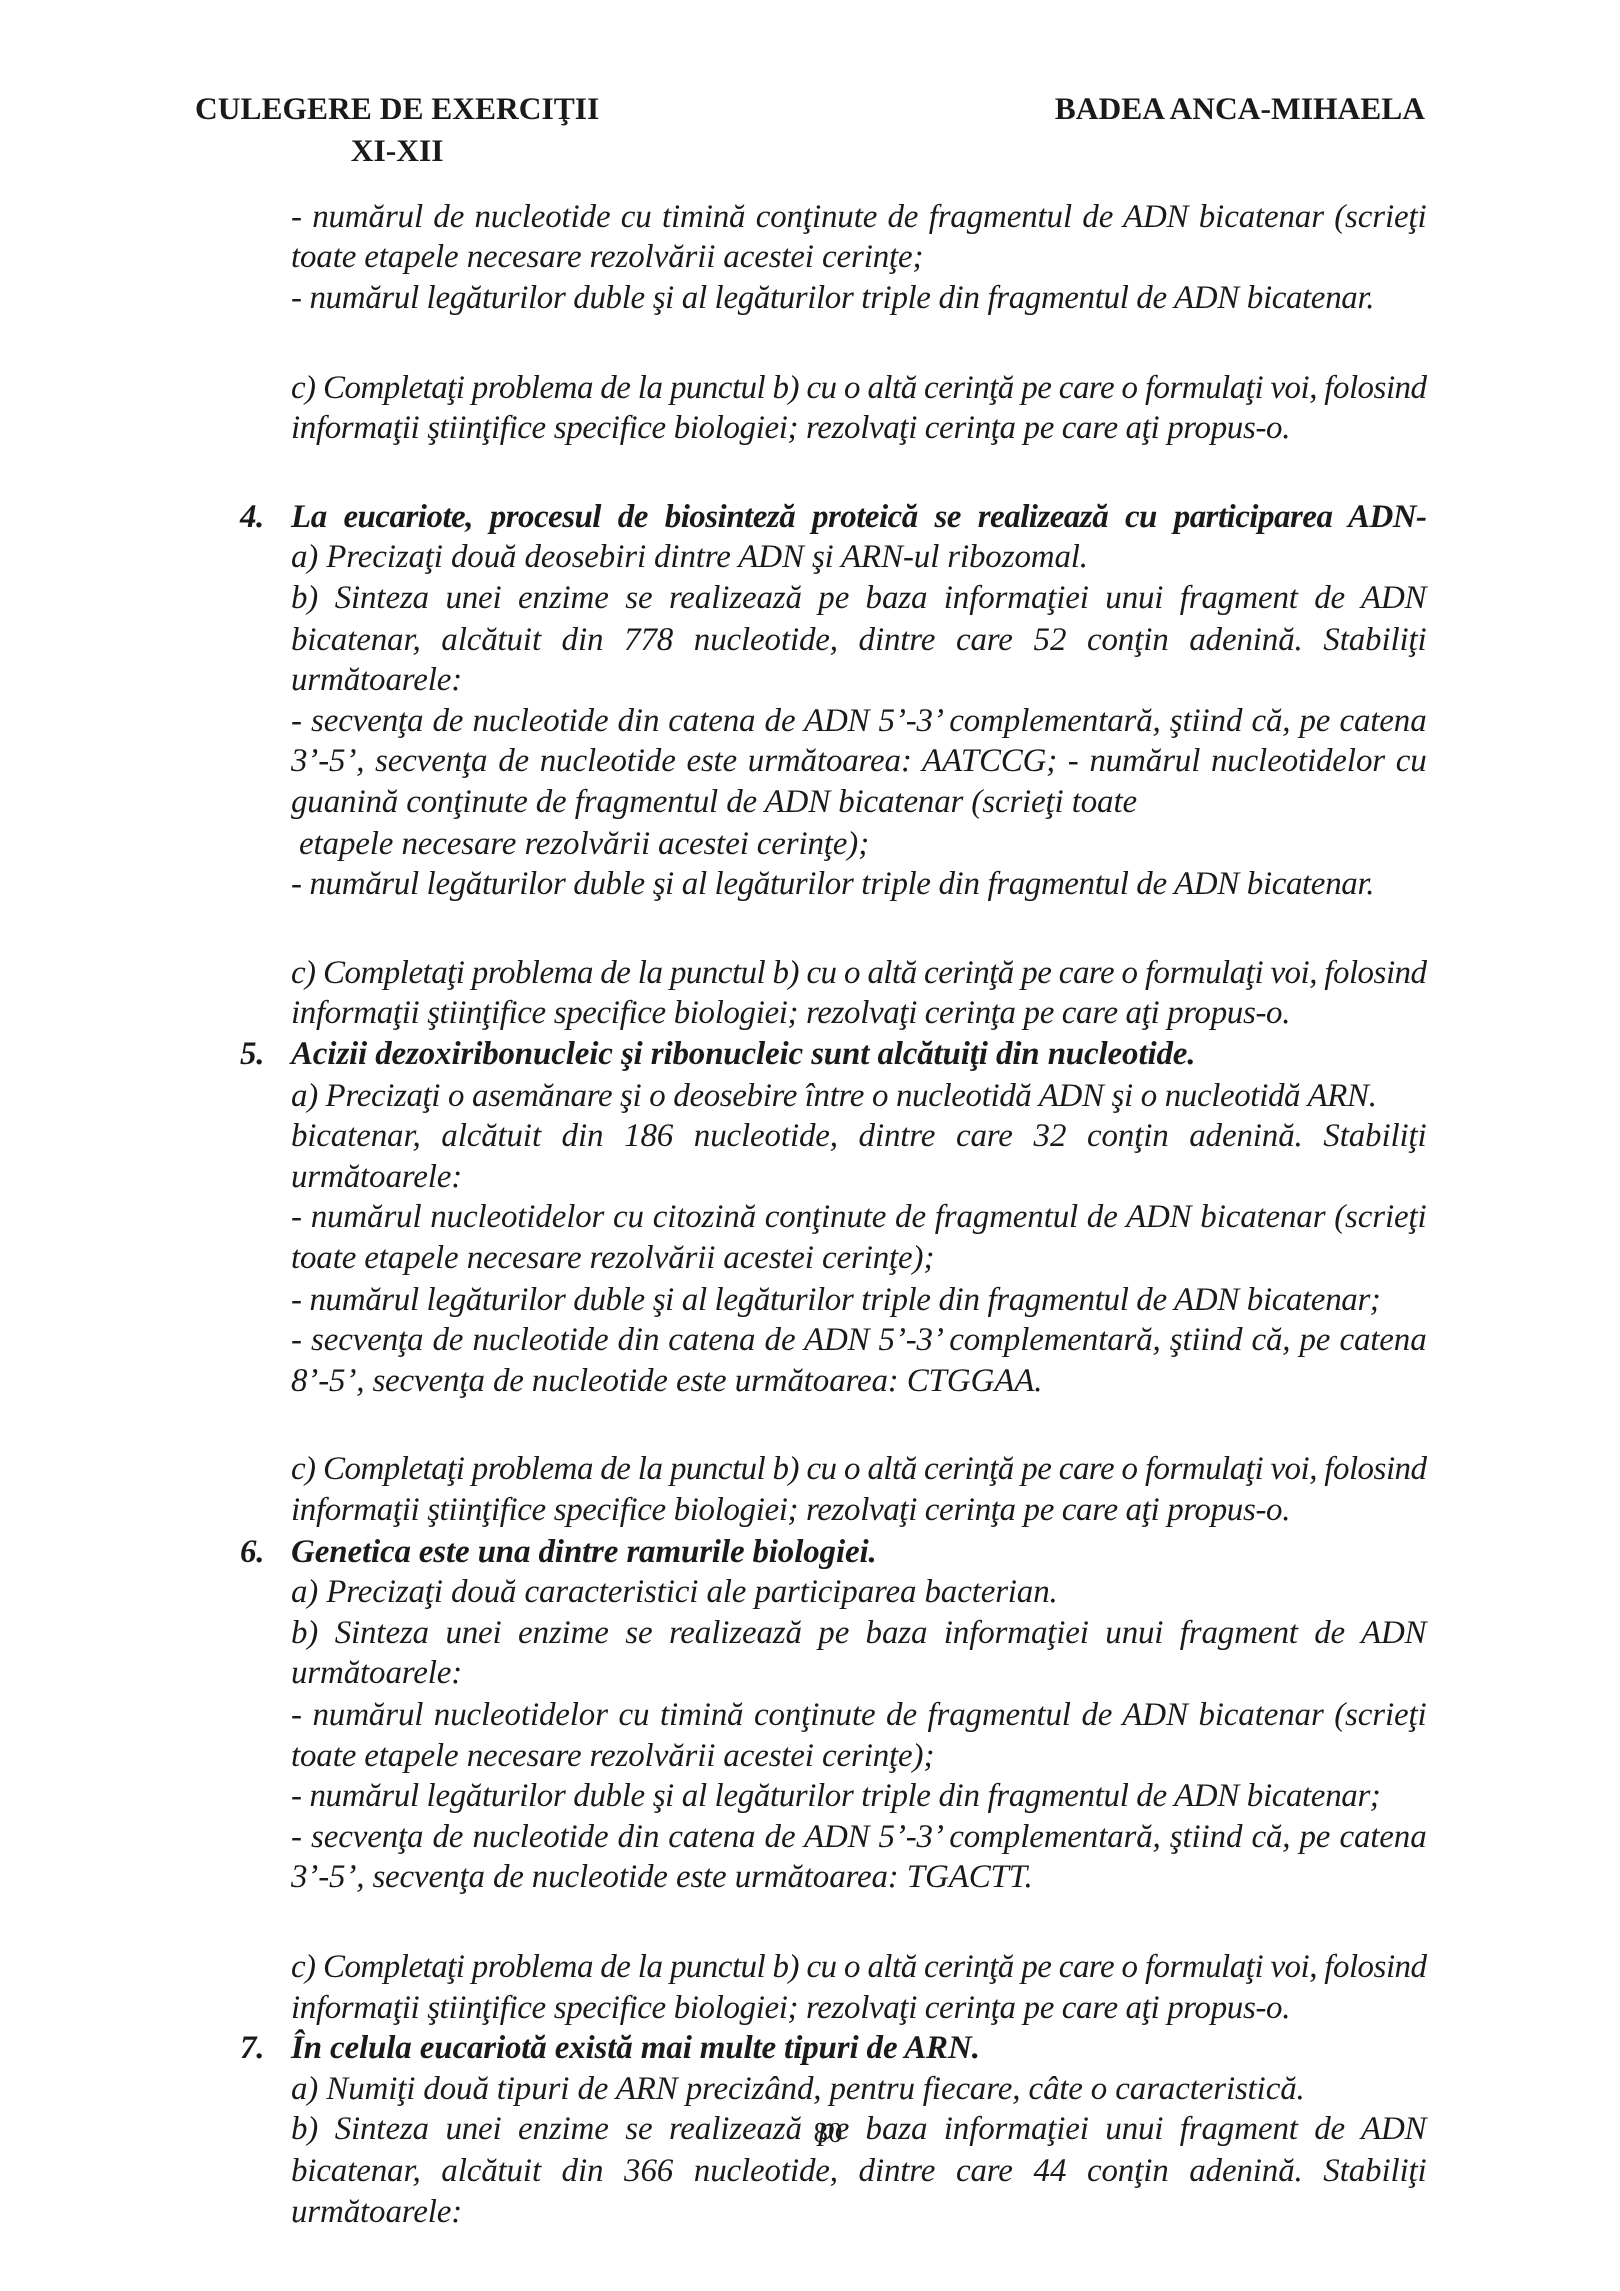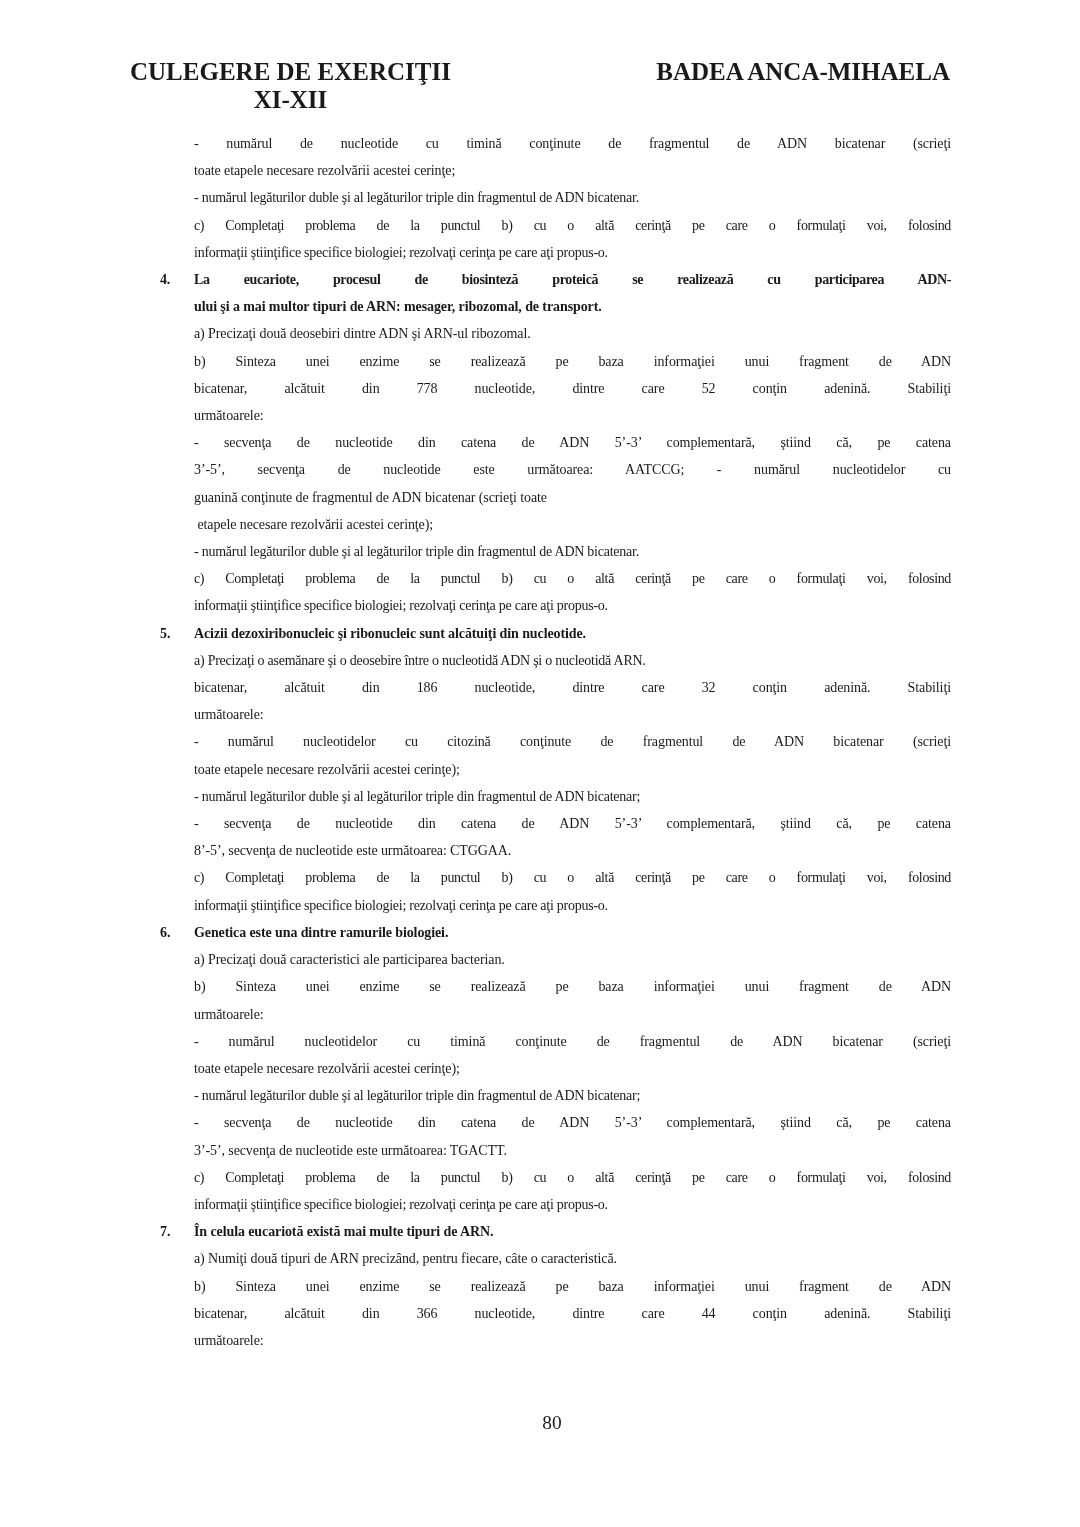--- a/index.html
+++ b/index.html
@@ -9,36 +9,36 @@
     background:#ffffff;
     color:#1a1a1a;
     font-family:"Liberation Serif","DejaVu Serif",serif;
     margin:0 auto;
     overflow:hidden;
   }
   
   .hdr{
     position:absolute;top:58px;left:130px;right:130px;
     display:flex;justify-content:space-between;align-items:flex-start;
-    font-weight:bold;font-size:25px;line-height:28px;
+    font-weight:bold;font-size:21px;line-height:28px;
   }
   .hdr-left{text-align:center;}
   
   .content{
     position:absolute;left:194px;top:130px;width:757px;
-    font-size:14px;line-height:27.2px;
+    font-size:22px;line-height:27.2px;font-style:italic;
   }
   .ln{
     text-align:justify;
     text-align-last:justify;
     letter-spacing:-0.1px;
   }
   .end{text-align-last:left;}
   .b{font-weight:bold;}
-  .tight{letter-spacing:-0.35px;word-spacing:-2px;}
+  .tight{letter-spacing:-0.35px;word-spacing:-2px;margin-top:32px;}
   .t1{letter-spacing:-0.25px;}
   .pre{white-space:pre-wrap;}
   .exercise{position:relative;}
   .tline{position:relative;}
   .num{position:absolute;left:-34px;top:0;font-weight:bold;}
   
   .ftr{
     position:absolute;top:1412px;left:0;width:100%;
     text-align:center;font-size:19.4px;margin-left:12px;
   }
@@ -64,21 +64,20 @@
       <div class="ln end t1">- numărul legăturilor duble şi al legăturilor triple din fragmentul de ADN bicatenar.</div>
       <div class="ln tight">c) Completaţi problema de la punctul b) cu o altă cerinţă pe care o formulaţi voi, folosind</div>
       <div class="ln end t1">informaţii ştiinţifice specifice biologiei; rezolvaţi cerinţa pe care aţi propus-o.</div>
     </div>
 
     <div class="exercise">
       <div class="ln b tight tline">
         <span class="num">4.</span>
         <span>La eucariote, procesul de biosinteză proteică se realizează cu participarea ADN-</span>
       </div>
-      <div class="ln b end">ului şi a mai multor tipuri de ARN: mesager, ribozomal, de transport.</div>
       <div class="ln end">a) Precizaţi două deosebiri dintre ADN şi ARN-ul ribozomal.</div>
       <div class="ln">b) Sinteza unei enzime se realizează pe baza informaţiei unui fragment de ADN</div>
       <div class="ln">bicatenar, alcătuit din 778 nucleotide, dintre care 52 conţin adenină. Stabiliţi</div>
       <div class="ln end">următoarele:</div>
       <div class="ln">- secvenţa de nucleotide din catena de ADN 5’-3’ complementară, ştiind că, pe catena</div>
       <div class="ln">3’-5’, secvenţa de nucleotide este următoarea: AATCCG; - numărul nucleotidelor cu</div>
       <div class="ln end">guanină conţinute de fragmentul de ADN bicatenar (scrieţi toate</div>
       <div class="ln end pre"> etapele necesare rezolvării acestei cerinţe);</div>
       <div class="ln end t1">- numărul legăturilor duble şi al legăturilor triple din fragmentul de ADN bicatenar.</div>
       <div class="ln tight">c) Completaţi problema de la punctul b) cu o altă cerinţă pe care o formulaţi voi, folosind</div>

